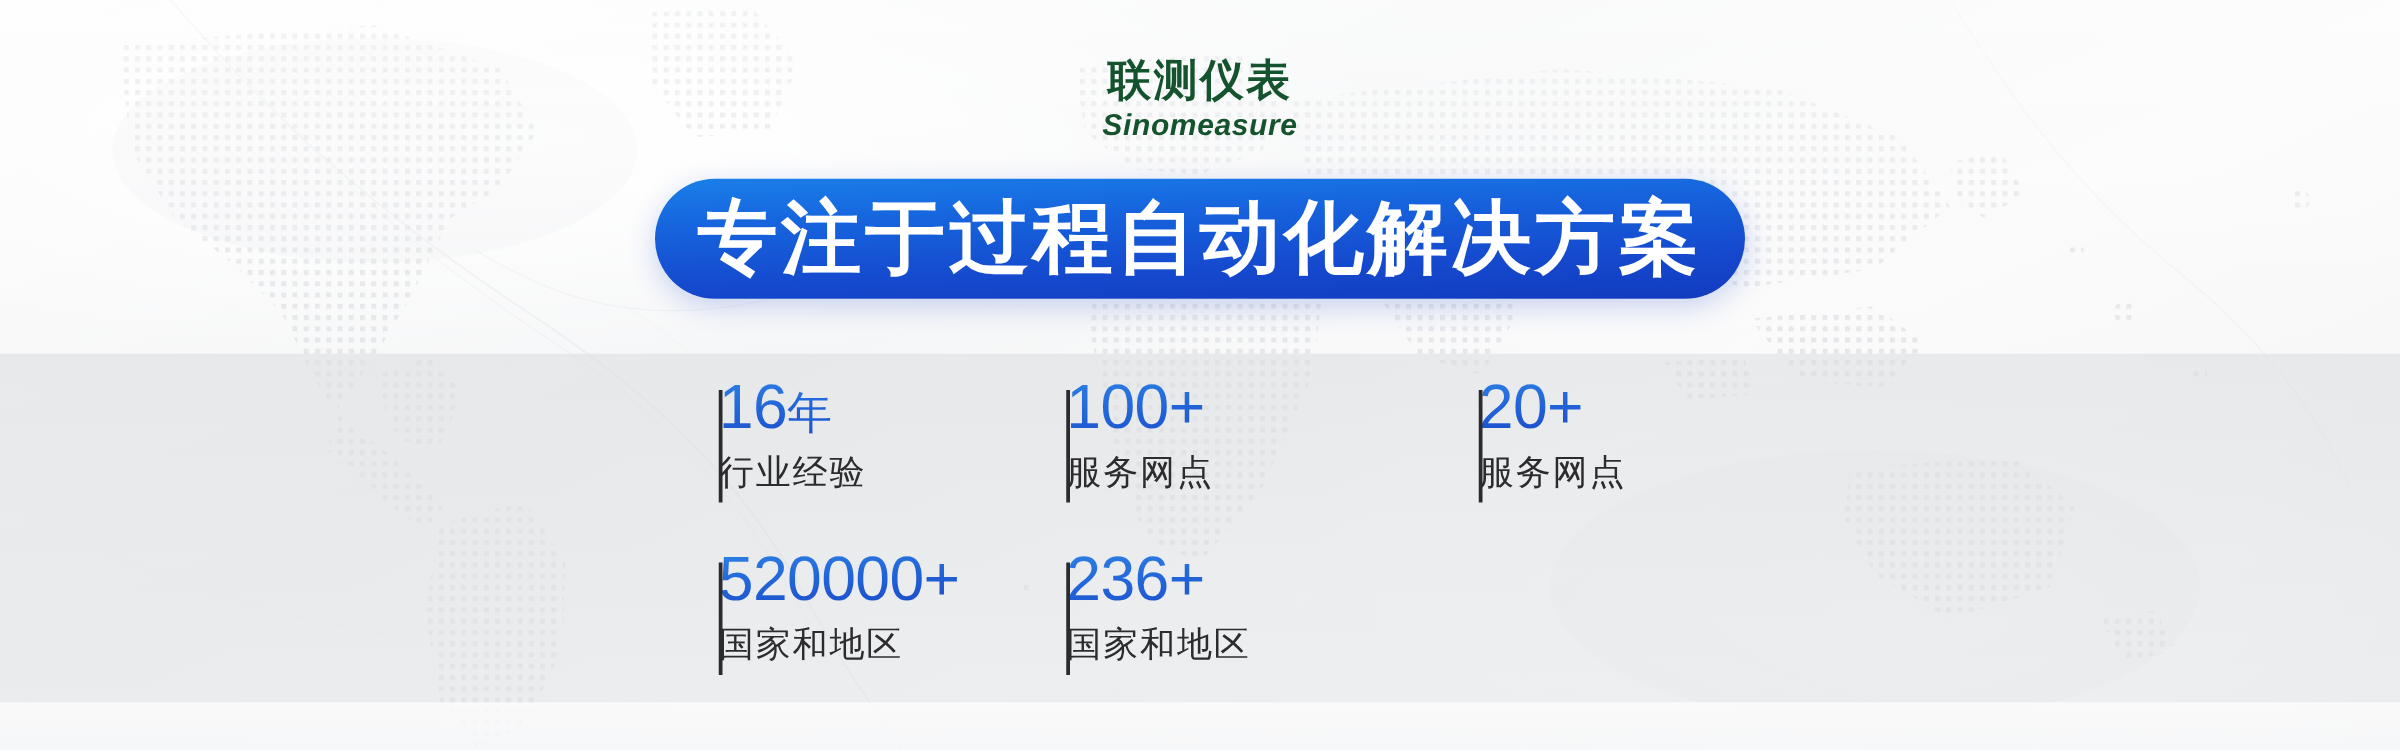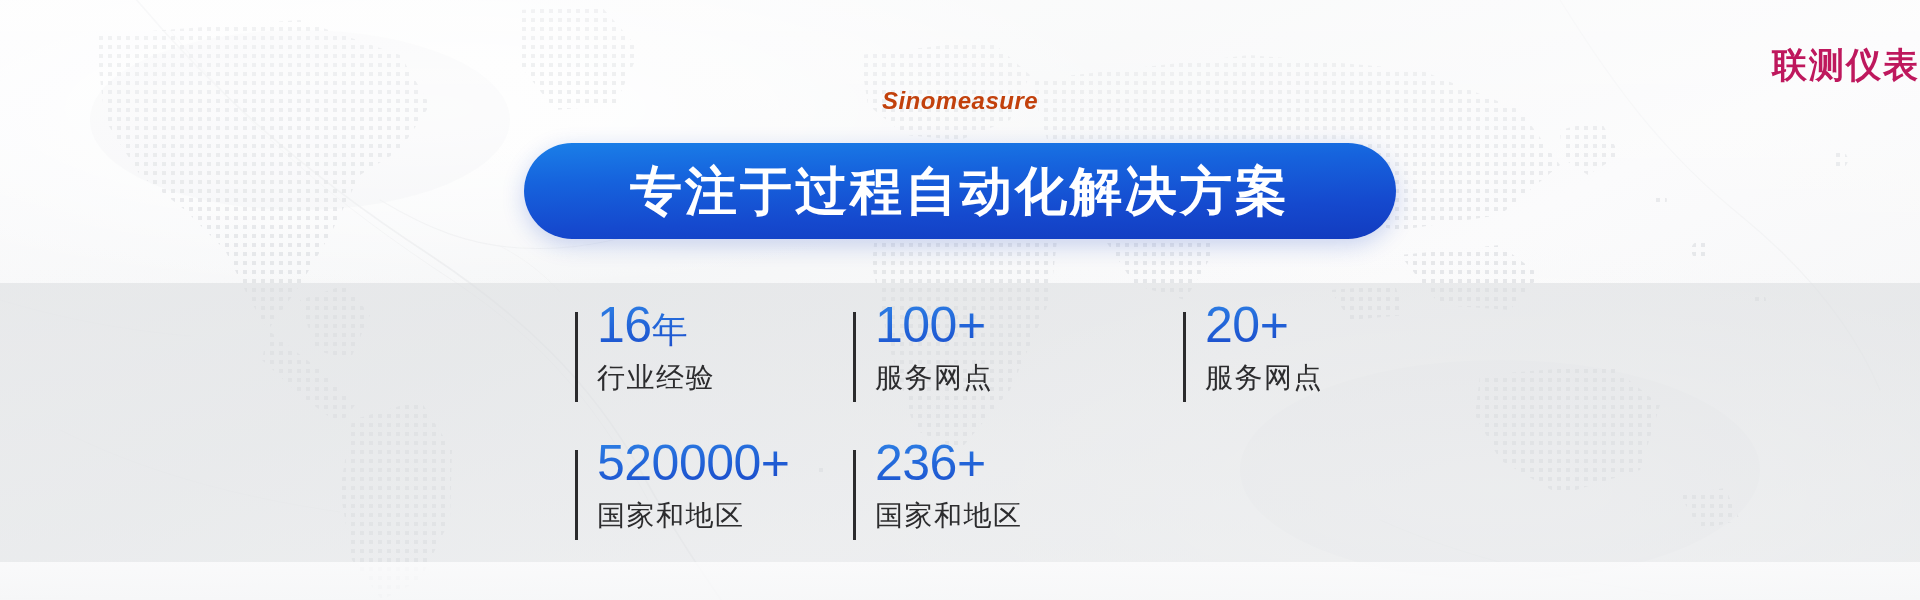--- a/index.html
+++ b/index.html
@@ -83,53 +83,52 @@
     left: 0;
     right: 0;
     text-align: center;
     line-height: 1;
   }
   .logo-cn {
     font-family: "DejaVu Sans", "Liberation Sans", sans-serif;
     font-size: 35px;
     font-weight: 700;
     letter-spacing: 2px;
-    color: #be185d;
+    color: #14532d;
     display: block;
     margin-bottom: 6px;
-    text-align: right;
   }
   .logo-en {
     font-family: "Liberation Sans", sans-serif;
     font-size: 24px;
     font-weight: 700;
     font-style: italic;
     letter-spacing: 0.5px;
-    color: #c2410c;
+    color: #14532d;
     display: block;
   }
 
   
   .headline-pill {
     position: absolute;
     left: 50%;
     transform: translateX(-50%);
     top: 143px;
     width: 872px;
     height: 96px;
     border-radius: 48px;
     background: linear-gradient(178deg, #1a7fe8 0%, #1663dd 32%, #1549ce 70%, #123bbf 100%);
     box-shadow: 0 6px 22px rgba(21,70,200,0.22);
     display: flex;
     align-items: center;
     justify-content: center;
   }
   .headline-text {
     font-family: "DejaVu Sans", "Liberation Sans", sans-serif;
-    font-size: 52px;
+    font-size: 64px;
     font-weight: 700;
     color: #ffffff;
     letter-spacing: 3px;
     line-height: 1;
     white-space: nowrap;
   }
 
   
   .stats {
     position: absolute;
@@ -138,21 +137,20 @@
     top: 300px;
     width: 770px;
     display: grid;
     grid-template-columns: 278px 330px 162px;
     grid-template-rows: 138px 138px;
     column-gap: 0;
     row-gap: 0;
   }
   .stat {
     position: relative;
-    padding-left: 22px;
     display: flex;
     flex-direction: column;
     justify-content: flex-start;
   }
   .stat::before {
     content: "";
     position: absolute;
     left: 0;
     top: 12px;
     width: 3px;

